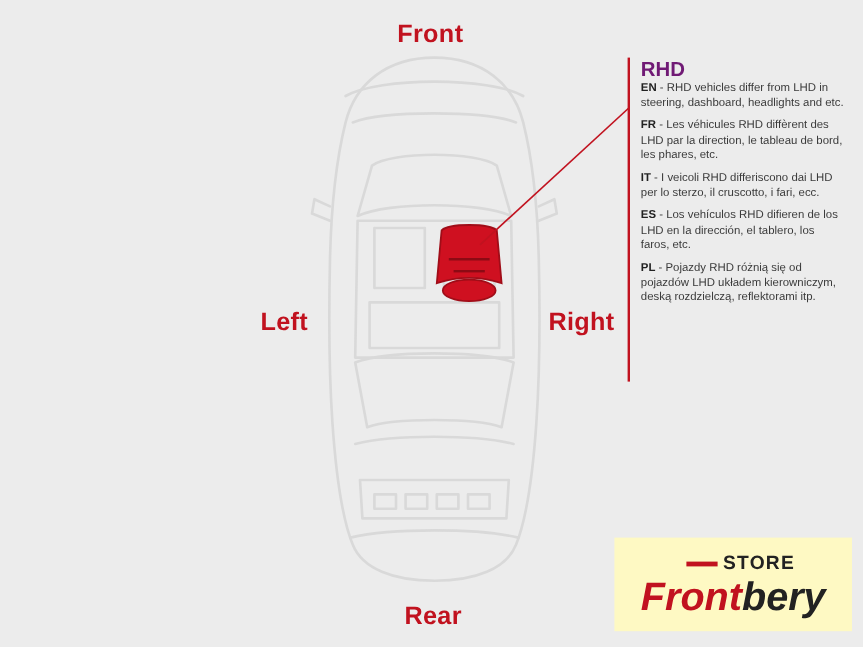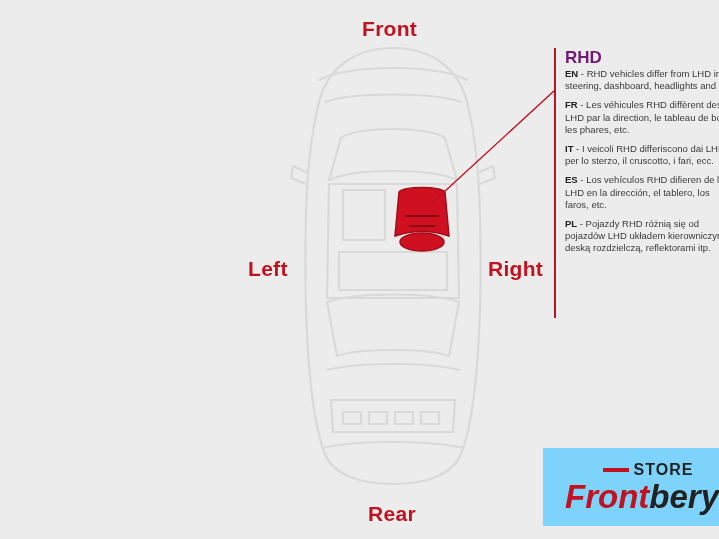--- a/index.html
+++ b/index.html
@@ -11,21 +11,20 @@
     height: 539px;
     background: #ececec;
     font-family: "Liberation Sans", sans-serif;
     overflow: hidden;
   }
   #stage {
     position: relative;
     width: 573px;
     height: 539px;
     background: #ececec;
-    margin-left: 31px;
   }
 
   
   .orient-label {
     position: absolute;
     color: #c1121f;
     font-weight: bold;
     font-size: 21px;
     letter-spacing: 0.3px;
     white-space: nowrap;
@@ -93,21 +92,21 @@
     pointer-events: none;
   }
 
   
   #logo {
     position: absolute;
     left: 512px;
     top: 448px;
     width: 198px;
     height: 78px;
-    background: #7dd3fc;
+    background: #fef9c3;
     display: flex;
     flex-direction: column;
     align-items: center;
     justify-content: center;
   }
   #logo-store-row {
     display: flex;
     align-items: center;
     gap: 5px;
     margin-bottom: 1px;

